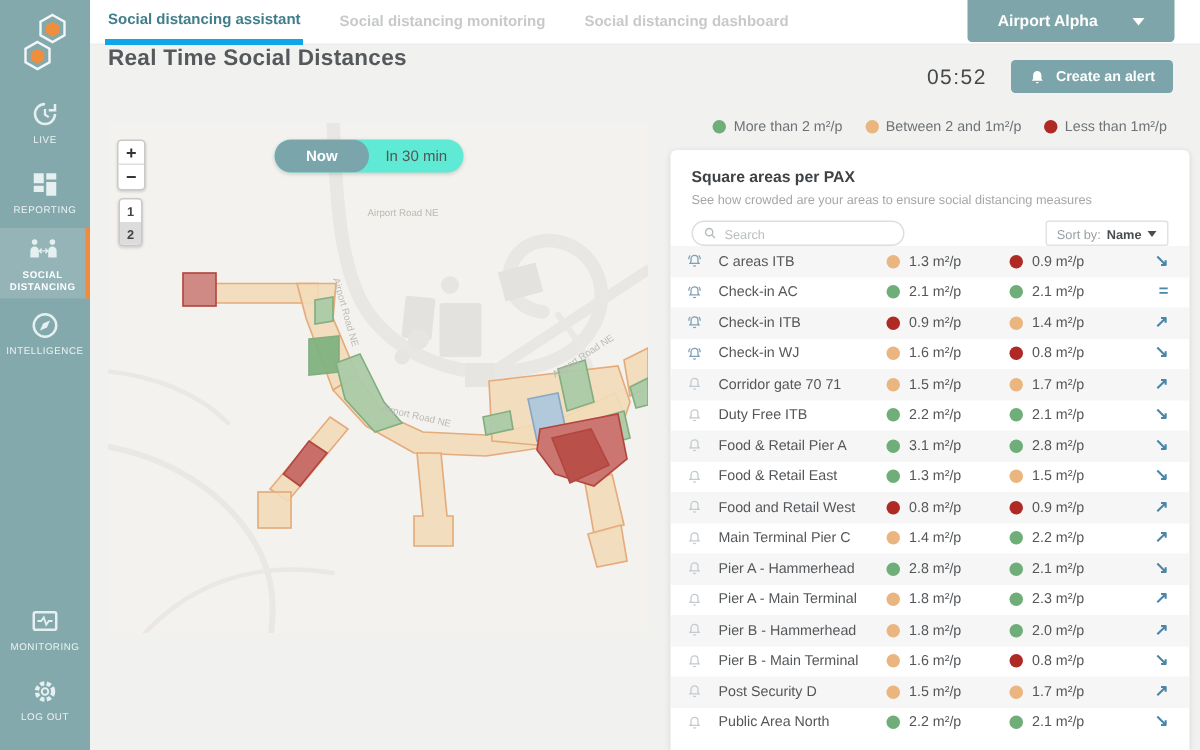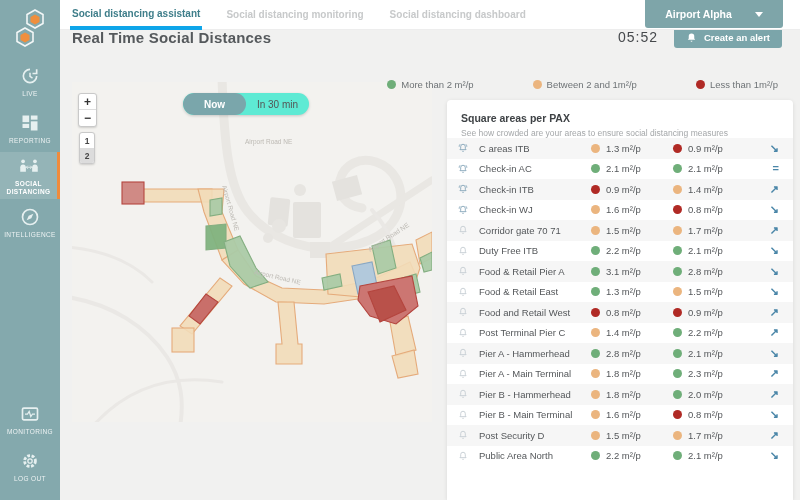--- a/index.html
+++ b/index.html
@@ -21,30 +21,30 @@
 
   
   .topbar { position:absolute; left:60px; right:0; top:0; height:30px; background:#fff; z-index:5; display:flex; align-items:center; border-bottom:1px solid #ededed; }
   .tabs { display:flex; height:100%; align-items:center; padding-left:10px; }
   .tab { font-size:10px; font-weight:bold; color:#c7c9ca; margin-right:22px; padding:9px 2px 7px; cursor:pointer; border-bottom:2px solid transparent; white-space:nowrap; }
   .tab.active { color:#3f7e8a; border-bottom:4px solid #0ea5e9; }
   .site-btn { position:absolute; right:17px; top:0; height:28px; width:138px; background:#7ea5a9; color:#fff; border:none; border-radius:0 0 3px 3px; font-size:10.5px; font-weight:bold; font-family:inherit; display:flex; align-items:center; justify-content:center; gap:23px; cursor:pointer; }
   .caret { width:0; height:0; border-left:4px solid transparent; border-right:4px solid transparent; border-top:5px solid currentColor; display:inline-block; }
 
   
-  .page-head { position:absolute; left:60px; right:0; top:16px; height:42px; display:flex; align-items:center; }
+  .page-head { position:absolute; left:60px; right:0; top:30px; height:42px; display:flex; }
   .page-title { font-size:15px; color:#55595c; font-weight:bold; margin-left:12px; letter-spacing:.2px; }
   .head-right { margin-left:auto; display:flex; align-items:center; gap:16px; margin-right:18px; }
   .timer { font-size:14px; color:#46494c; letter-spacing:1px; }
   .alert-btn { background:#7ba5aa; border:none; color:#fff; font-family:inherit; font-size:9.5px; font-weight:bold; height:22px; padding:0 12px; border-radius:3px; display:flex; align-items:center; gap:7px; cursor:pointer; }
   .alert-btn svg { width:11px; height:11px; }
 
   
   .legend { position:absolute; top:79px; right:22px; display:flex; gap:15px; z-index:2; }
-  .legend-item { display:flex; align-items:center; gap:5px; font-size:9.5px; color:#6e7376;margin-left:44px; }
+  .legend-item { display:flex; align-items:center; gap:5px; font-size:9.5px; color:#6e7376; }
   .legend-dot { width:9px; height:9px; border-radius:50%; }
 
   
   .map { position:absolute; left:72px; top:82px; width:360px; height:340px; z-index:1; }
   .map svg.basemap { position:absolute; inset:0; }
   .zoom-box { position:absolute; left:6px; top:11px; width:19px; background:#fff; border:1px solid #c9c9c9; border-radius:3px; box-shadow:0 1px 2px rgba(0,0,0,.15); z-index:3; }
   .zoom-btn { height:16px; display:flex; align-items:center; justify-content:center; font-size:12px; font-weight:bold; color:#333; cursor:pointer; }
   .zoom-btn:first-child { border-bottom:1px solid #ddd; }
   .floor-box { position:absolute; left:7px; top:50px; width:16px; background:#fff; border:1px solid #c9c9c9; border-radius:3px; box-shadow:0 1px 2px rgba(0,0,0,.15); z-index:3; overflow:hidden; }
   .floor-btn { height:15px; display:flex; align-items:center; justify-content:center; font-size:8.5px; font-weight:bold; color:#444; cursor:pointer; }
@@ -275,20 +275,36 @@
     <div class="time-toggle">
       <div class="toggle-opt active" id="toggle-now">Now</div>
       <div class="toggle-opt" id="toggle-30">In 30 min</div>
     </div>
   </div>
 
   <section class="card">
     <div class="card-pad">
       <div class="card-title">Square areas per PAX</div>
       <div class="card-sub">See how crowded are your areas to ensure social distancing measures</div>
+      <div class="filter-row">
+        <div class="search-box">
+          <svg viewBox="0 0 24 24">
+              <circle cx="10" cy="10" r="6.5" fill="none" stroke="#b5babd" stroke-width="2.4"></circle>
+              <path d="M15 15l5.5 5.5" stroke="#b5babd" stroke-width="2.4"></path>
+            </svg>
+          <input type="text" placeholder="Search" style="">
+        </div>
+        <div class="sort-box">
+          <span class="sort-label">Sort by:</span>
+          <span class="sort-value">
+              <span>Name</span>
+              <span class="caret"></span>
+            </span>
+        </div>
+      </div>
     </div>
     <div class="tbody" id="table-body">
         <div class="grid-row trow">
     <span class="bell on">
             <svg viewBox="0 0 24 24" fill="none" stroke="currentColor" stroke-width="1.7">
               <path d="M12 4.5a4.6 4.6 0 0 1 4.6 4.6v3.6l1.5 2.6H5.9l1.5-2.6V9.1A4.6 4.6 0 0 1 12 4.5z"></path>
               <path d="M10.6 17.8a1.5 1.5 0 0 0 2.9 0"></path>
               <path d="M4.3 9.5c0-2 .7-3.7 1.9-5M19.7 9.5c0-2-.7-3.7-1.9-5"></path>
             </svg>
           </span>
@@ -450,21 +466,21 @@
           </span>
     <span class="trend">↗</span>
   </div>
         <div class="grid-row trow">
     <span class="bell off">
             <svg viewBox="0 0 24 24" fill="none" stroke="currentColor" stroke-width="1.7">
               <path d="M12 4.5a4.6 4.6 0 0 1 4.6 4.6v3.6l1.5 2.6H5.9l1.5-2.6V9.1A4.6 4.6 0 0 1 12 4.5z"></path>
               <path d="M10.6 17.8a1.5 1.5 0 0 0 2.9 0"></path>
             </svg>
           </span>
-    <span class="area-name">Post Terminal Pier C</span>
+    <span class="area-name">Main Terminal Pier C</span>
     <span class="density">
             <i class="dot" style="background: rgb(235, 181, 127);"></i>
             <span>1.4 m²/p</span>
           </span>
     <span class="density">
             <i class="dot" style="background: rgb(111, 174, 121);"></i>
             <span>2.2 m²/p</span>
           </span>
     <span class="trend">↗</span>
   </div>

